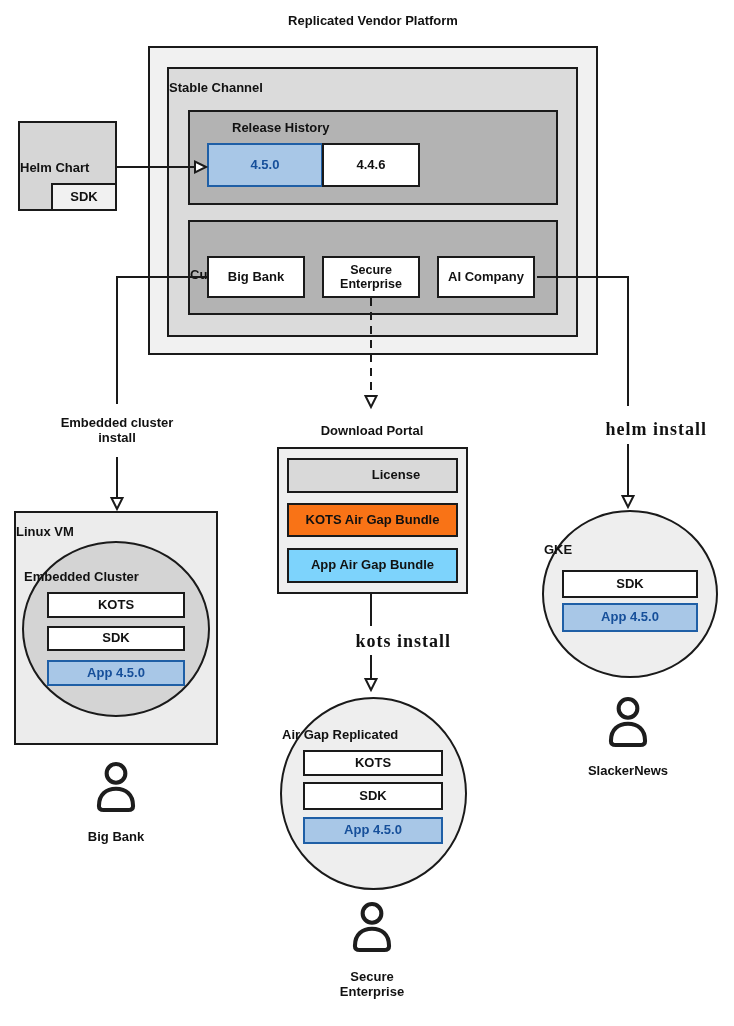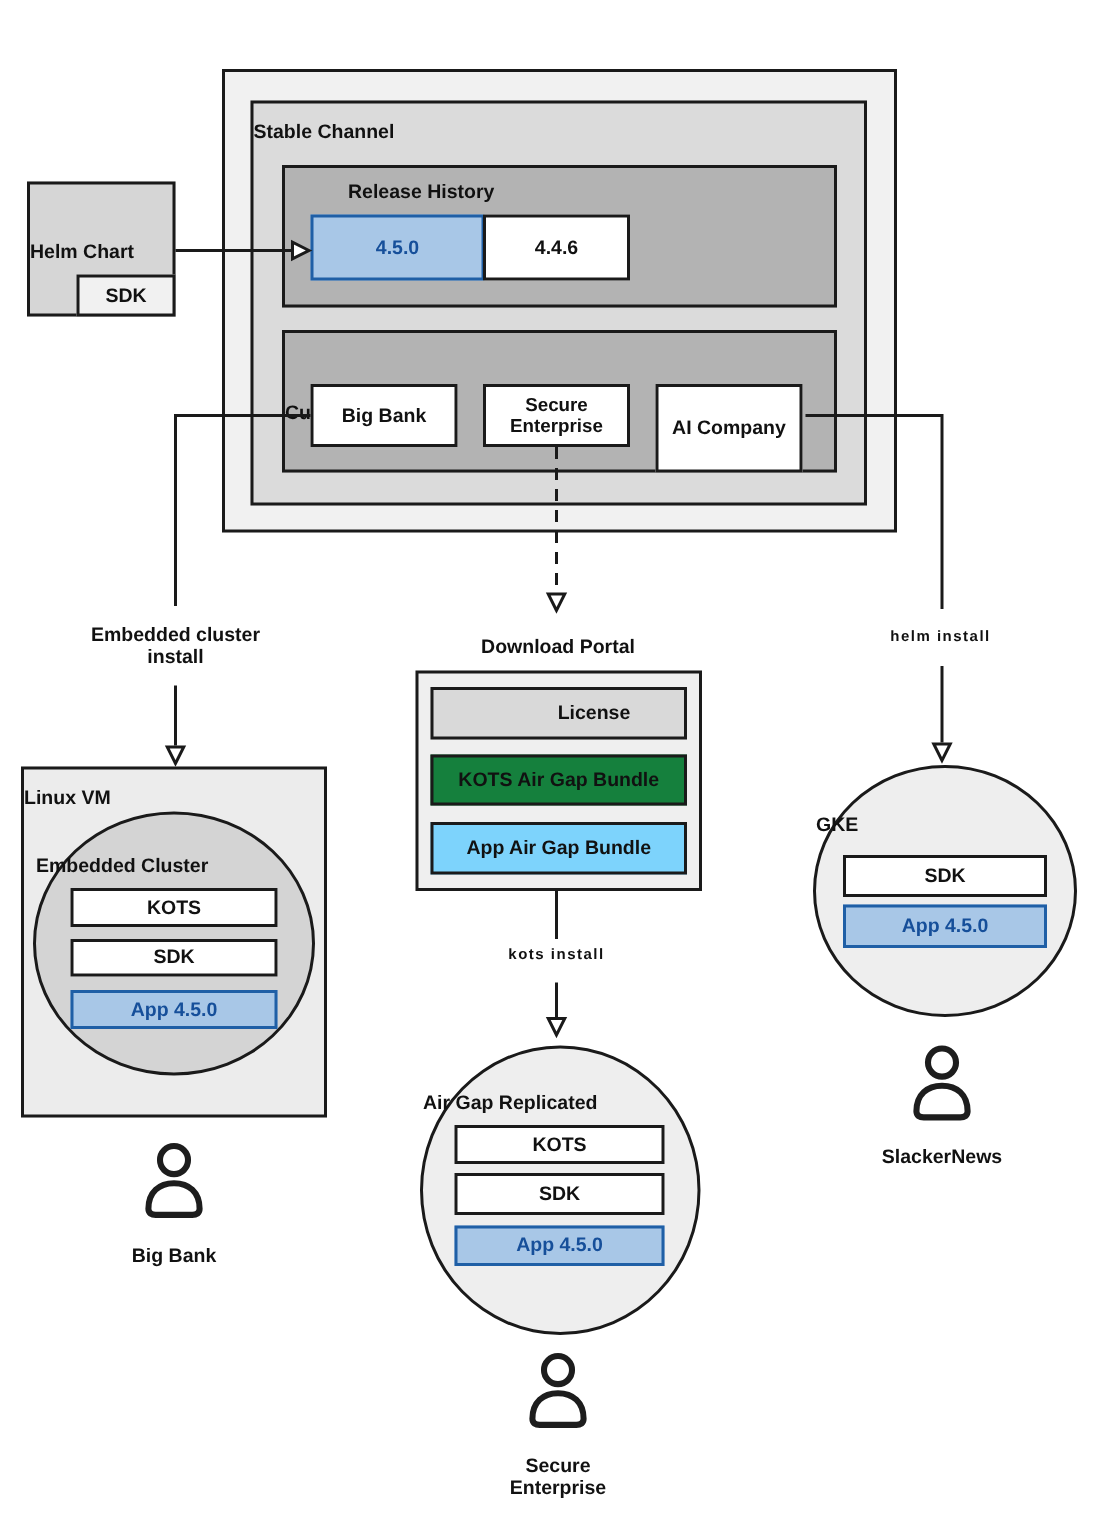--- a/index.html
+++ b/index.html
@@ -14,55 +14,56 @@
     font-family:"Liberation Sans",sans-serif;color:#111;
     overflow:hidden;
   }
   .abs{position:absolute;box-sizing:border-box;}
   .box{border:2px solid var(--ink);}
   .cell{display:flex;align-items:center;justify-content:center;text-align:center;}
   .lbl{font-weight:bold;font-size:13px;line-height:1.15;}
   .lbl-sm{font-weight:bold;font-size:12.5px;line-height:1.15;}
   .pre{white-space:pre-line;}
   .center{text-align:center;}
-  .mono{font-family:Liberation Sans, sans-serif;font-weight:bold;font-size:10px;letter-spacing:1px;}
+  .mono{font-family:Liberation Serif, serif;font-weight:bold;font-size:18px;letter-spacing:1px;text-align:right;}
   .blue{background:var(--accent-fill);border-color:var(--accent-border);color:var(--accent-text);}
   .white{background:#ffffff;}
   .circle{border-radius:50%;border:2px solid var(--ink);}
   .top-label{position:absolute;left:0;right:0;text-align:left;}
   svg.person{display:block;}
   svg.person circle, svg.person path{fill:none;stroke:#1d1d1d;stroke-width:5;stroke-linejoin:round;}
   #connectors{position:absolute;left:0;top:0;pointer-events:none;z-index:30;}
   #connectors line, #connectors polyline{stroke:var(--ink);stroke-width:2;fill:none;}
   #connectors polygon{fill:#ffffff;stroke:var(--ink);stroke-width:2;}
 </style>
 </head>
 <body>
 
 <div id="canvas">
 
+  <div class="abs lbl center" style="left:148px;top:14px;width:450px;">Replicated Vendor Platform</div>
 
   <div class="abs box" style="left:148px;top:46px;width:450px;height:309px;background:#f1f1f1;"></div>
 
   <div class="abs box" style="left:167px;top:67px;width:411px;height:270px;background:#dbdbdb;">
     <div class="top-label lbl" style="top:12px;">Stable Channel</div>
   </div>
 
   <div class="abs box" style="left:188px;top:110px;width:370px;height:95px;background:#b3b3b3;">
     <div class="top-label lbl" style="top:9px;margin-left:42px;">Release History</div>
   </div>
   <div class="abs box cell lbl blue" style="left:207px;top:143px;width:116px;height:44px;">4.5.0</div>
   <div class="abs box cell lbl white" style="left:322px;top:143px;width:98px;height:44px;">4.4.6</div>
 
   <div class="abs box" style="left:188px;top:220px;width:370px;height:95px;background:#b3b3b3;">
     <div class="top-label lbl" style="top:9px;margin-top:37px;">Customers</div>
   </div>
   <div class="abs box cell lbl white" style="left:207px;top:256px;width:98px;height:42px;">Big Bank</div>
   <div class="abs box cell lbl-sm white" style="left:322px;top:256px;width:98px;height:42px;">Secure Enterprise</div>
-  <div class="abs box cell lbl white" style="left:437px;top:256px;width:98px;height:59px;">AI Company</div>
+  <div class="abs box cell lbl white" style="left:437px;top:256px;width:98px;height:42px;">AI Company</div>
 
   <div class="abs box" style="left:18px;top:121px;width:99px;height:90px;background:#d6d6d6;">
     <div class="top-label lbl" style="top:38px;">Helm Chart</div>
   </div>
   <div class="abs box cell lbl" style="left:51px;top:183px;width:66px;height:28px;background:#f1f1f1;">SDK</div>
 
   <div class="abs lbl center pre" style="left:47px;top:416px;width:140px;">Embedded cluster
 install</div>
 
   <div class="abs box" style="left:14px;top:511px;width:204px;height:234px;background:#ececec;">
@@ -79,21 +80,21 @@
     <svg class="person" width="52" height="58" viewBox="0 0 64 66">
       <circle cx="32" cy="15" r="11.5"></circle>
       <path d="M11 55 C11 41 20 34 32 34 C44 34 53 41 53 55 C53 58.5 50.5 60 47 60 L17 60 C13.5 60 11 58.5 11 55 Z"></path>
     </svg>
   </div>
   <div class="abs lbl center" style="left:56px;top:830px;width:120px;">Big Bank</div>
 
   <div class="abs lbl center" style="left:297px;top:424px;width:150px;">Download Portal</div>
   <div class="abs box" style="left:277px;top:447px;width:191px;height:147px;background:#efefef;"></div>
   <div class="abs box cell lbl" style="left:287px;top:458px;width:171px;height:35px;background:#d9d9d9;padding-left:47px;">License</div>
-  <div class="abs box cell lbl" style="left:287px;top:503px;width:171px;height:34px;background:#15803d;">KOTS Air Gap Bundle</div>
+  <div class="abs box cell lbl" style="left:287px;top:503px;width:171px;height:34px;background:#f97316;">KOTS Air Gap Bundle</div>
   <div class="abs box cell lbl" style="left:287px;top:548px;width:171px;height:35px;background:#7dd3fc;">App Air Gap Bundle</div>
 
   <div class="abs mono center" style="left:291px;top:631px;width:160px;">kots install</div>
 
   <div class="abs circle" style="left:280px;top:697px;width:187px;height:193px;background:#eeeeee;">
     <div class="top-label lbl" style="top:29px;">Air Gap Replicated</div>
   </div>
   <div class="abs box cell lbl white" style="left:303px;top:750px;width:140px;height:26px;">KOTS</div>
   <div class="abs box cell lbl white" style="left:303px;top:782px;width:140px;height:28px;">SDK</div>
   <div class="abs box cell lbl blue" style="left:303px;top:817px;width:140px;height:27px;">App 4.5.0</div>

